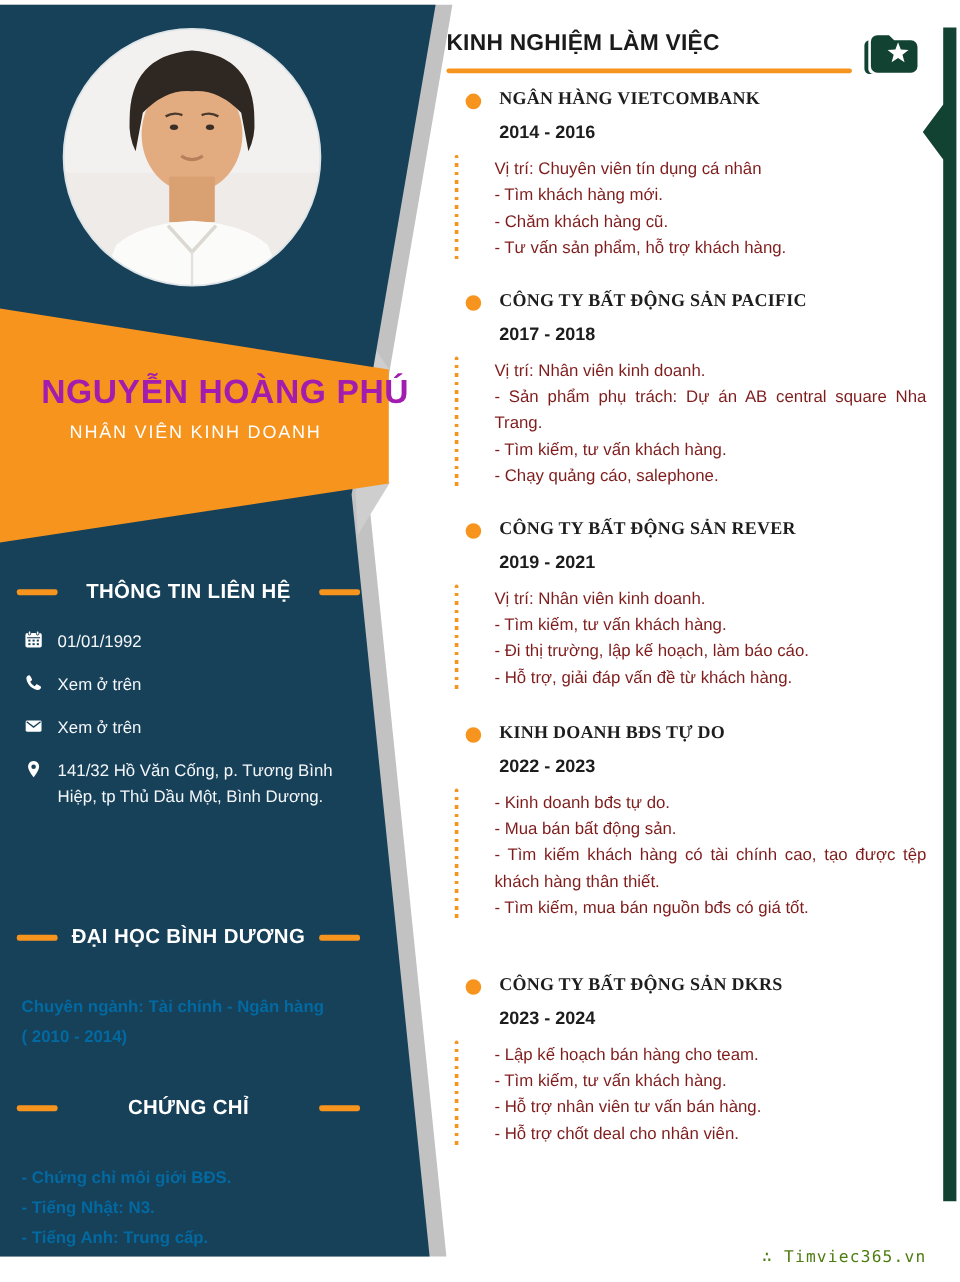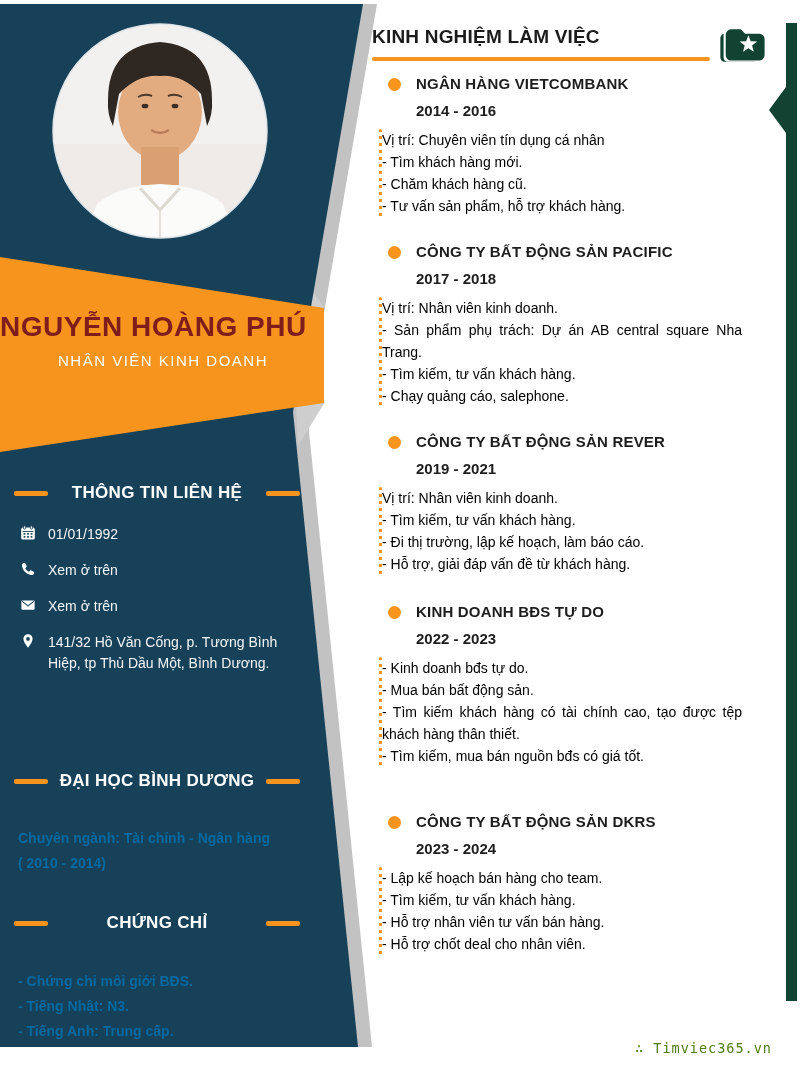--- a/index.html
+++ b/index.html
@@ -5,22 +5,22 @@
   html,body{margin:0;padding:0;background:#ffffff;}
   .page{
     position:relative;width:800px;height:1068px;background:#ffffff;overflow:hidden;
     font-family:"Liberation Sans",sans-serif;
   }
   .abs{position:absolute;}
   svg{display:block;}
 
   
   .name{
-    left:0;top:311px;width:326px;text-align:left;color:#7f1d1d;
-    font-size:28px;font-weight:bold;letter-spacing:.5px;
+    left:0;top:311px;width:326px;text-align:right;color:#a21caf;
+    font-size:28px;font-weight:bold;letter-spacing:.5px;padding-left:15px;
   }
   .role{
     left:0;top:352px;width:326px;text-align:center;color:#ffffff;
     font-size:15px;letter-spacing:1.5px;
   }
   .side-sec{
     left:14px;width:286px;display:flex;align-items:center;justify-content:space-between;
   }
   .side-sec .dash{width:34px;height:5px;background:#F7941E;border-radius:2px;flex:0 0 auto;}
   .side-sec .t{color:#ffffff;font-size:17px;font-weight:bold;letter-spacing:.3px;white-space:nowrap;padding:0 6px;}
@@ -29,31 +29,31 @@
   .c-item .ic{flex:0 0 16px;margin-top:1px;}
   .c-item .tx{width:234px;line-height:21px;}
   .side-lines{left:18px;color:#0369a1;font-size:14px;line-height:25px;width:280px;font-weight:bold;}
 
   
   .main-title{
     left:372px;top:26px;width:400px;font-size:19px;font-weight:bold;color:#1b1b1b;letter-spacing:.2px;
   }
   .main-underline{left:372px;top:57px;width:338px;height:4px;background:#F7941E;border-radius:2px;}
   .job{left:372px;width:402px;}
-  .job-head{display:flex;align-items:flex-start;gap:15px;padding-left:16px;}
+  .job-head{display:flex;align-items:flex-start;gap:15px;padding-left:16px;font-family:Liberation Serif, serif;}
   .bullet{flex:0 0 13px;width:13px;height:13px;border-radius:50%;background:#F7941E;margin-top:3px;}
   .job-title{font-size:15px;font-weight:bold;color:#1d1d1d;letter-spacing:.2px;}
   .job-years{margin:10px 0 0 44px;font-size:15px;font-weight:bold;color:#1d1d1d;}
   .job-body{display:flex;margin:10px 0 0 7px;}
   .dotline{
     flex:0 0 3px;width:3px;
     background:repeating-linear-gradient(#F7941E 0 3px,rgba(0,0,0,0) 3px 7px);
     border-radius:2px;
   }
-  .job-lines{width:360px;font-size:14px;color:#000000;line-height:22px;}
+  .job-lines{margin-left:30px;width:360px;font-size:14px;color:#7f1d1d;line-height:22px;}
   .job-line{text-align:justify;}
 
   .footer{
     right:28px;top:1040px;font-family:"DejaVu Sans Mono",monospace;
     font-size:13.5px;color:#4d7c0f;letter-spacing:1px;
   }
 </style>
 </head>
 <body>
 

